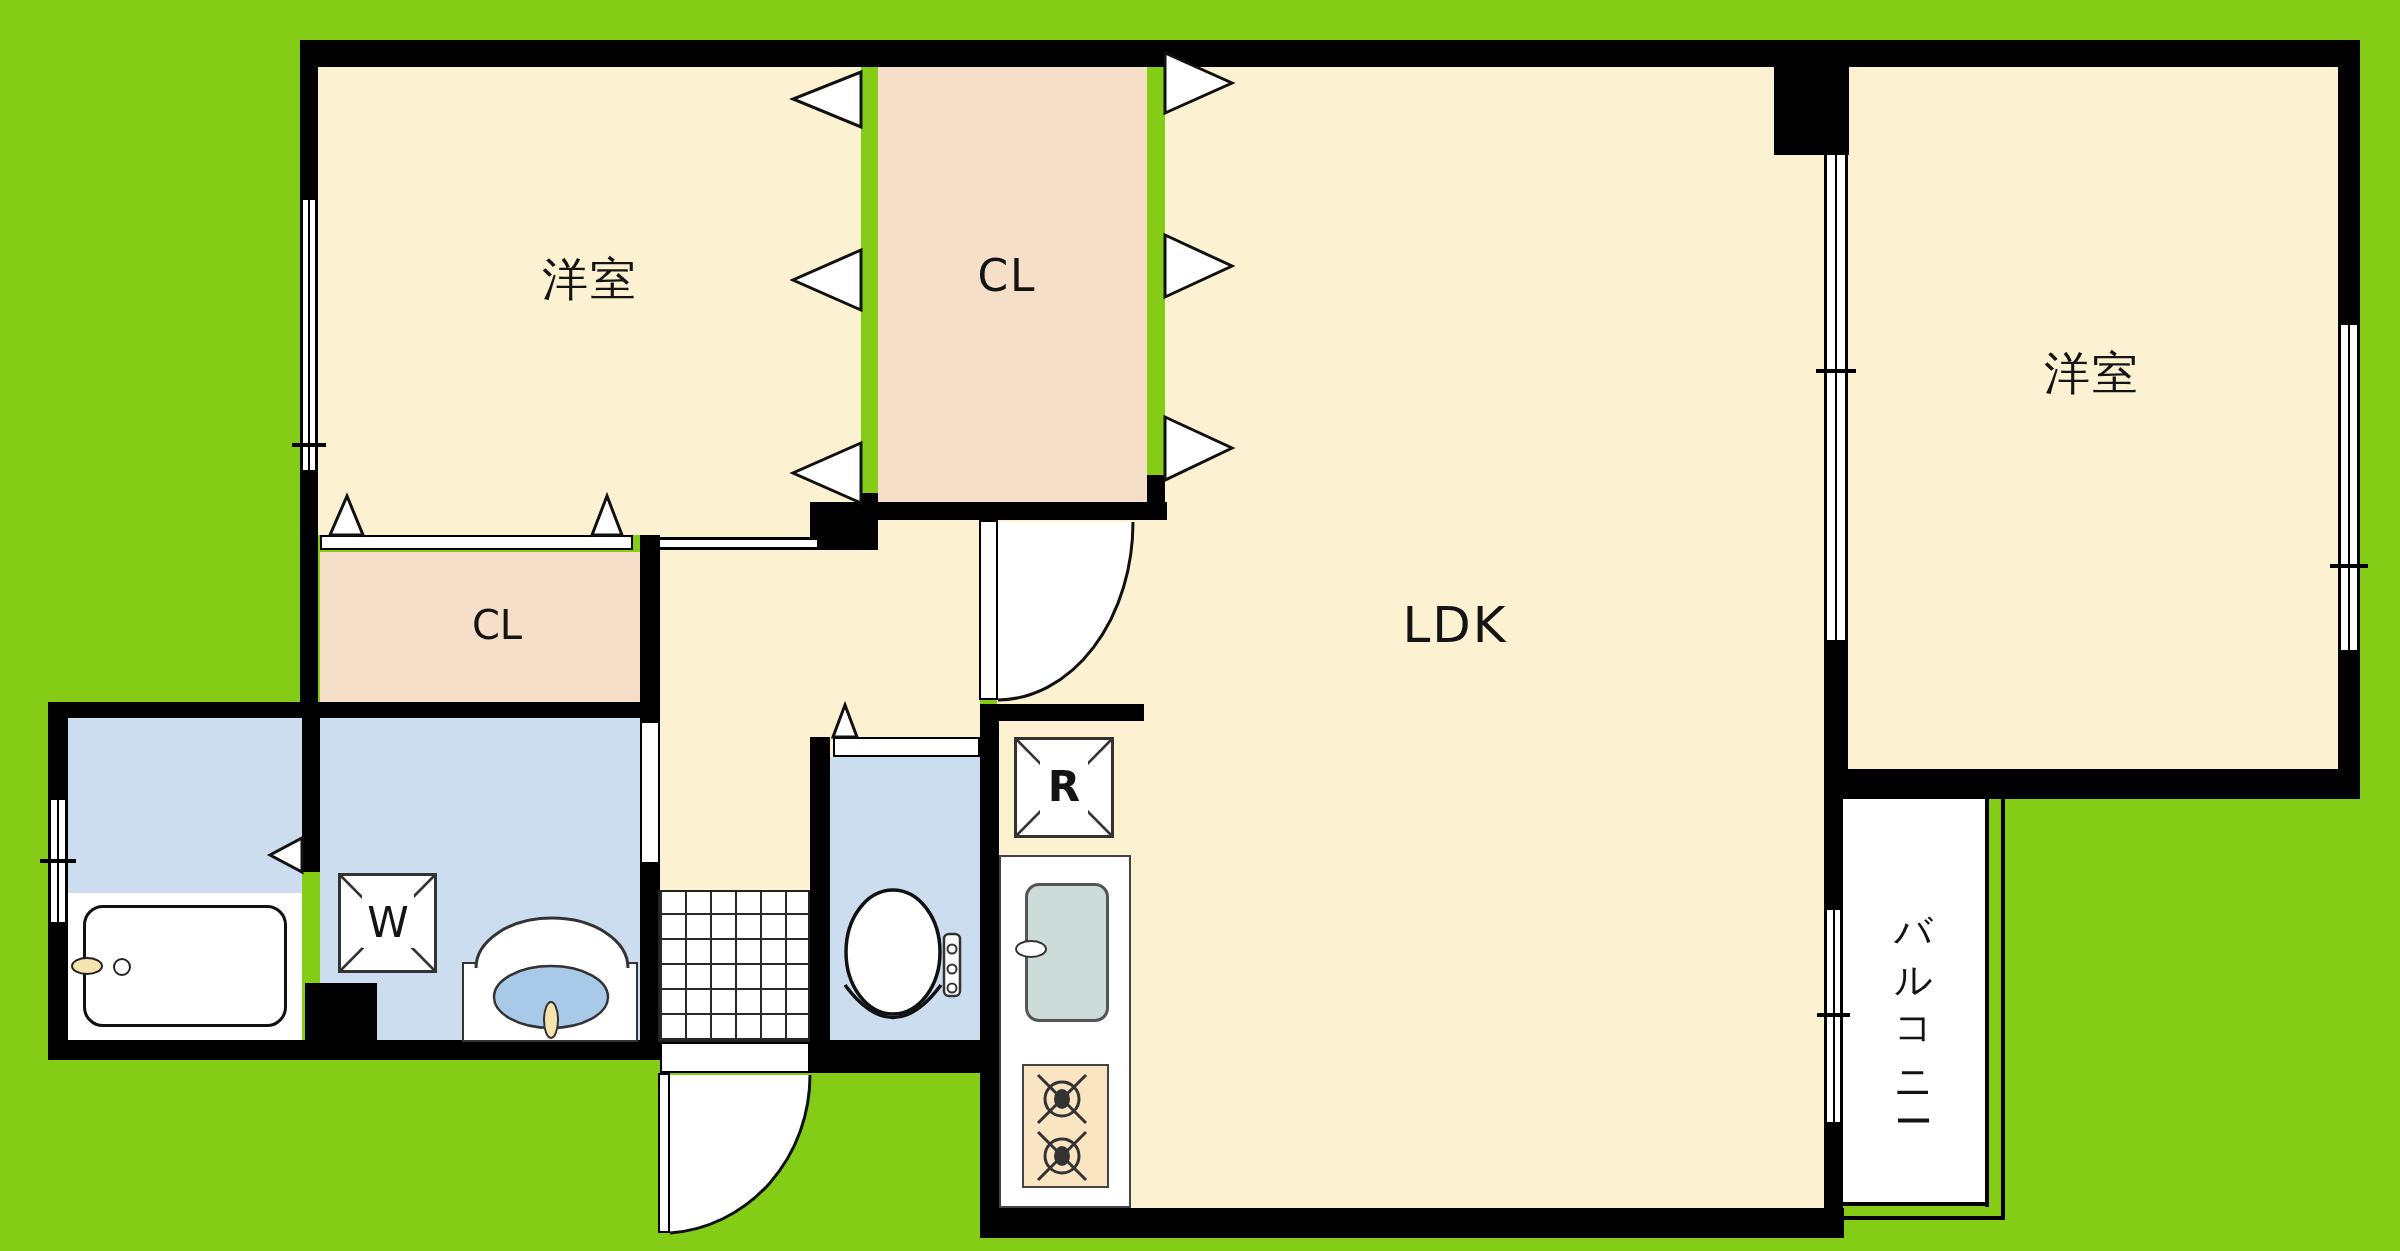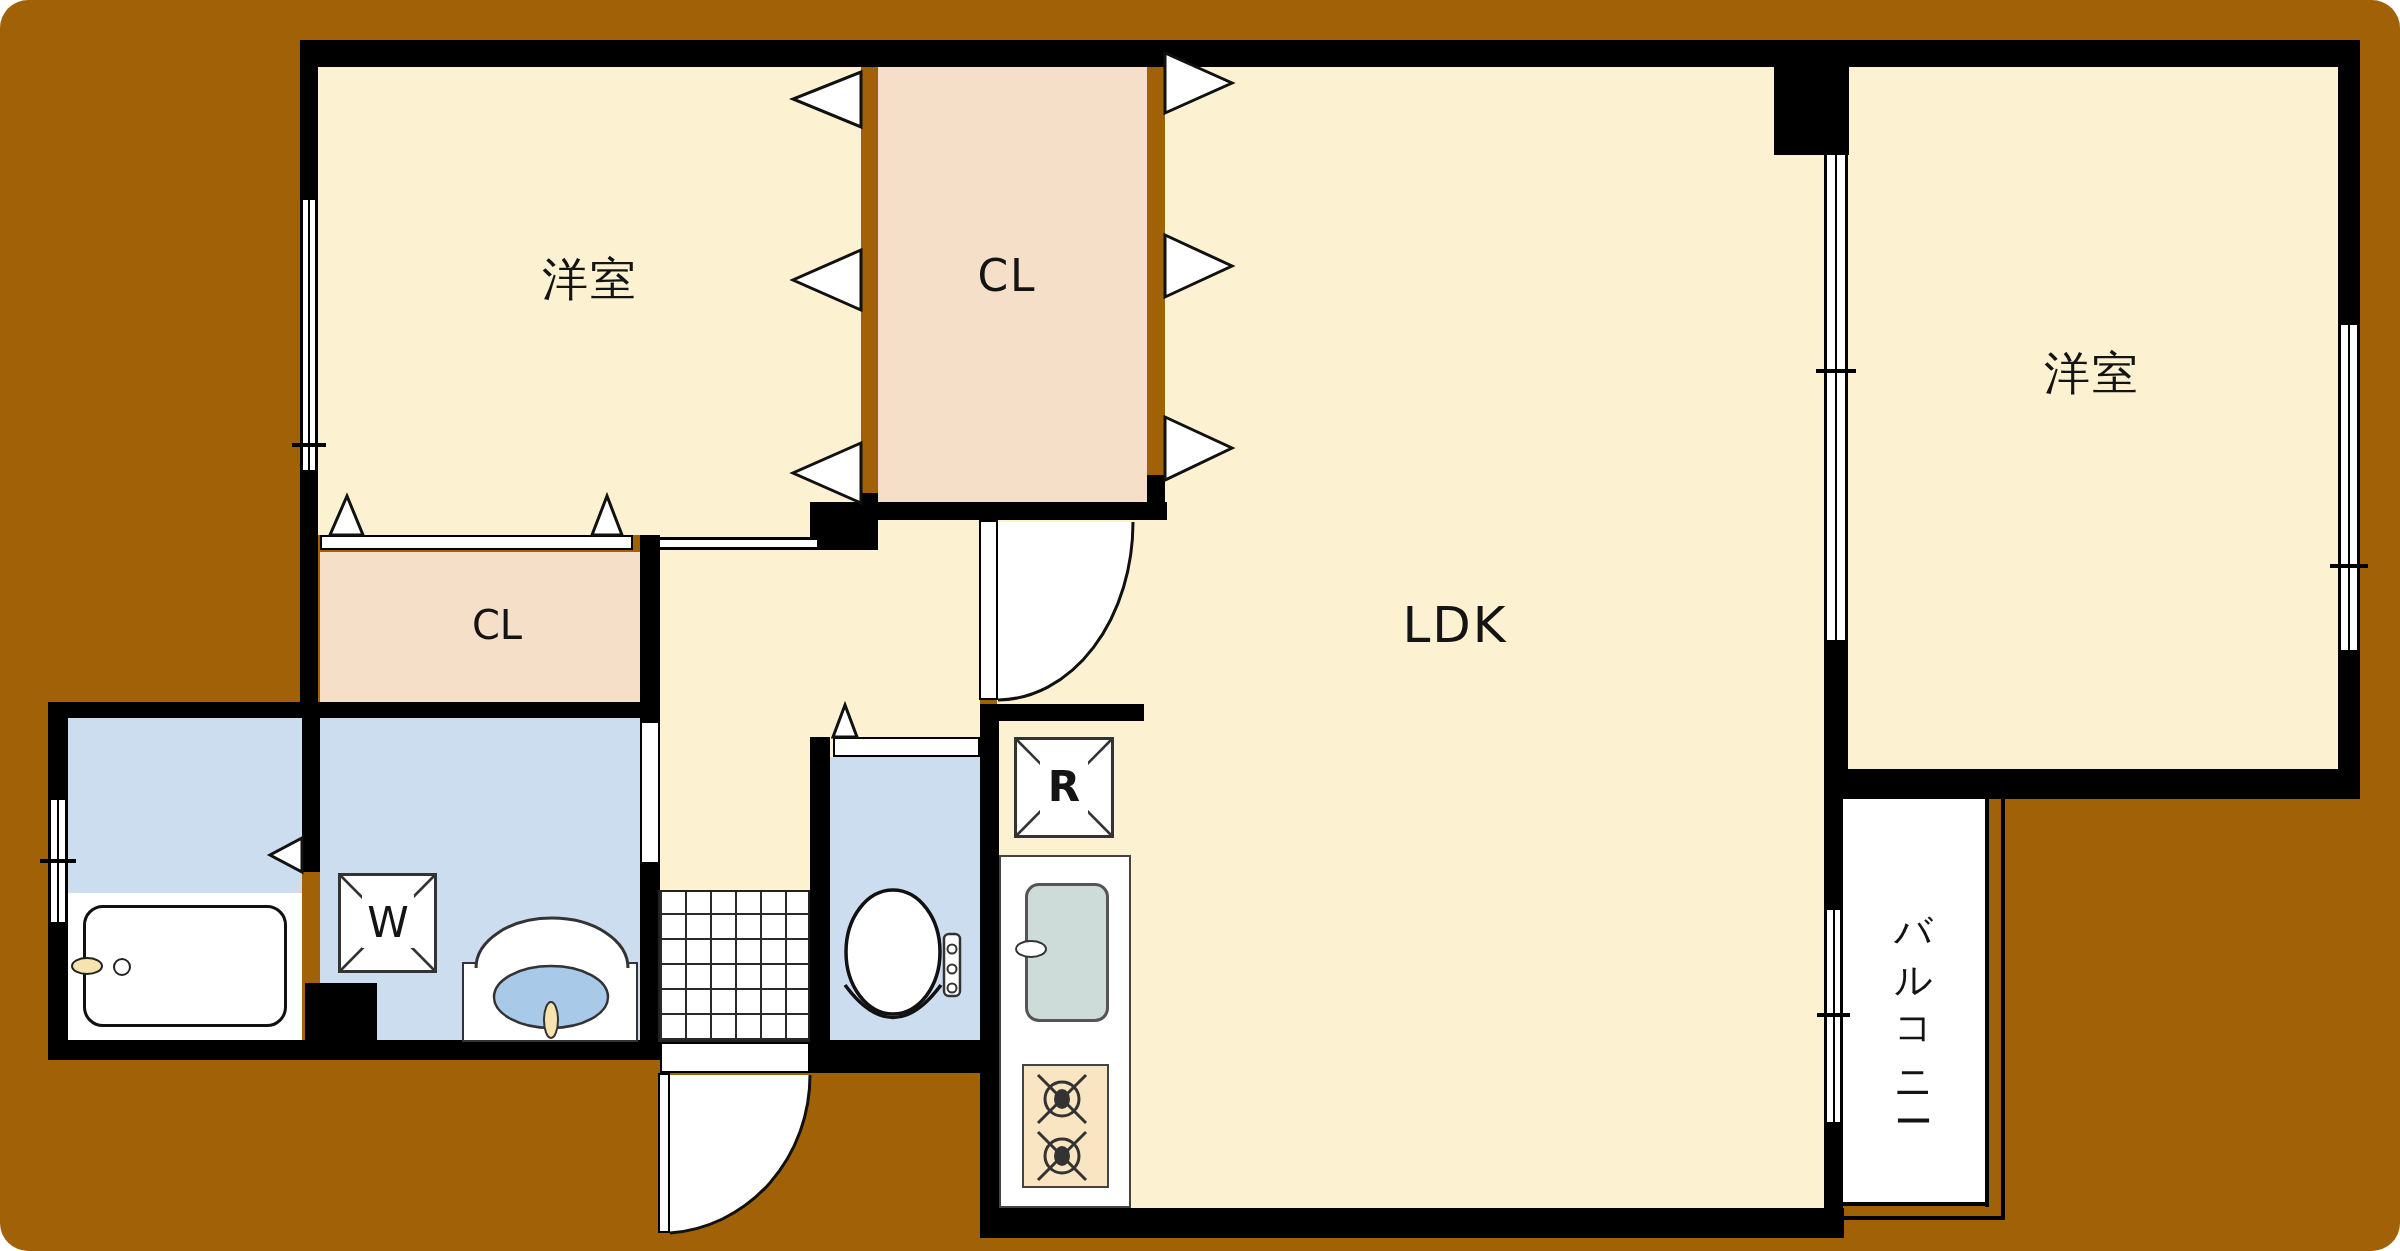--- a/index.html
+++ b/index.html
@@ -1,17 +1,17 @@
 <!DOCTYPE html>
 <html><head>
 <meta charset="utf-8">
 <style>
   html,body{margin:0;padding:0;background:#fff;}
-  #plan{position:relative;width:2400px;height:1251px;background:#a16207;overflow:hidden;
-        font-family:"DejaVu Sans","Liberation Sans",sans-serif;border-radius:28px;}
+  #plan{position:relative;width:2400px;height:1251px;background:#84cc16;overflow:hidden;
+        font-family:"DejaVu Sans","Liberation Sans",sans-serif;}
   .abs{position:absolute;}
   .wall{position:absolute;background:#000;}
   .floor{position:absolute;}
   .win{position:absolute;background:#fff;border-left:3px solid #000;border-right:3px solid #000;box-sizing:border-box;}
   .win .mid{position:absolute;left:50%;top:0;width:2px;height:100%;background:#000;transform:translateX(-50%);}
   .hwin{position:absolute;background:#fff;border-top:3px solid #000;border-bottom:3px solid #000;box-sizing:border-box;}
   .band{position:absolute;background:#fff;border:2px solid #000;box-sizing:border-box;}
   .vband{position:absolute;background:#fff;border-left:2px solid #000;border-right:2px solid #000;box-sizing:border-box;}
   .tick{position:absolute;background:#000;}
   .lbl{position:absolute;transform:translate(-50%,-50%);color:#141414;font-weight:500;white-space:nowrap;}

